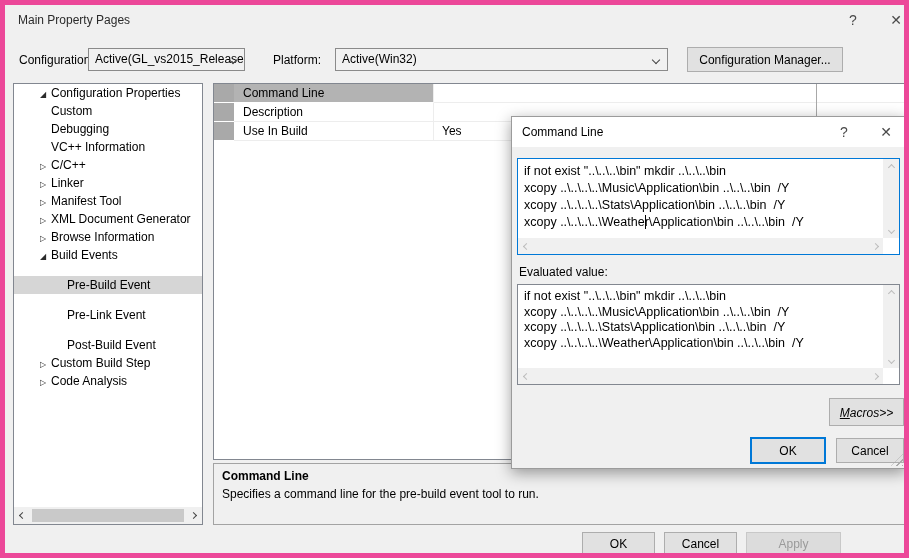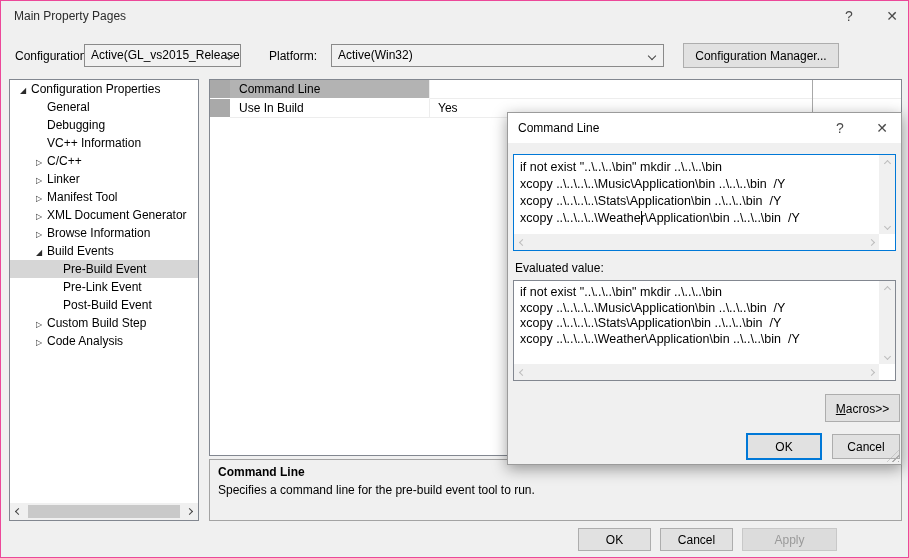--- a/index.html
+++ b/index.html
@@ -1,17 +1,17 @@
 <!DOCTYPE html>
 <html><head>
 <meta charset="utf-8">
 <style>
   html,body{margin:0;padding:0;background:#dcdcdc;}
   *{box-sizing:border-box;font-family:"Liberation Sans","DejaVu Sans",sans-serif;}
-  .window{position:relative;width:909px;height:558px;background:#f0f0f0;border:1px solid #ec4899;overflow:hidden;}
+  .window{position:relative;width:909px;height:558px;background:#f0f0f0;border:5px solid #ec4899;overflow:hidden;}
   .titlebar{position:absolute;left:0;top:0;width:100%;height:32px;}
   .win-title{position:absolute;left:13px;top:8px;font-size:12px;color:#2b2b2b;}
   .cap-btn{position:absolute;top:4px;width:26px;height:22px;text-align:center;line-height:22px;font-size:14px;color:#4a4a4a;cursor:default;}
   .help-btn{left:835px;}
   .close-btn{left:878px;}
   
   .lbl{position:absolute;font-size:12px;color:#000;}
   .combo{position:absolute;height:23px;background:#f1f1f1;border:1px solid #8a8a8a;font-size:12px;line-height:21px;color:#000;padding-left:6px;overflow:hidden;white-space:nowrap;}
   .combo .chev{position:absolute;right:8px;top:8px;}
   .btn{position:absolute;background:#e1e1e1;border:1px solid #adadad;font-size:12px;color:#000;text-align:center;}
@@ -19,23 +19,23 @@
   .chev.down{transform:rotate(45deg);}
   .chev.left{transform:rotate(135deg);}
   .chev.right{transform:rotate(-45deg);}
   .chev.up{transform:rotate(-135deg);}
   .chev.lite{border-color:#bcbcbc;}
   .chev.sm{width:5px;height:5px;}
   
   .tree{position:absolute;left:8px;top:78px;width:190px;height:442px;background:#fff;border:1px solid #828790;}
   .tree-item{position:relative;height:18px;line-height:18px;font-size:12px;color:#000;white-space:nowrap;cursor:default;}
   .tree-item .tw{display:inline-block;width:16px;text-align:center;font-size:8px;color:#2b2b2b;}
-  .tree-item.lvl1{padding-left:5px;}
+  .tree-item.lvl1{padding-left:21px;}
   .tree-item.lvl2{padding-left:21px;}
-  .tree-item.lvl3{padding-left:37px;}
+  .tree-item.lvl3{padding-left:37px;margin-top:12px;}
   .tree-item.selected{background:#d6d6d6;}
   .tree-hscroll{position:absolute;left:0;bottom:0;width:100%;height:17px;background:#f0f0f0;display:flex;align-items:center;}
   .tree-hscroll .arr{width:17px;height:17px;display:flex;align-items:center;justify-content:center;}
   .tree-hscroll .thumb{flex:1;height:13px;margin:0 1px;background:#c9c9c9;}
   
   .grid{position:absolute;left:208px;top:78px;width:693px;height:377px;background:#fff;border:1px solid #828790;}
   .grow{position:relative;display:flex;height:19px;font-size:12px;line-height:18px;color:#000;}
   .grow .ind{width:20px;background:#a9a9a9;border-bottom:1px solid #fff;}
   .grow .pname{width:200px;padding-left:9px;border-bottom:1px solid #ededed;border-right:1px solid #ededed;}
   .grow.selected .pname{background:#b3b3b3;border-bottom:1px solid #fff;}
@@ -63,21 +63,21 @@
   .sb-btn{position:absolute;width:16px;height:16px;display:flex;align-items:center;justify-content:center;}
   .vscroll .up{top:0;left:0;}
   .vscroll .dn{bottom:0;left:0;}
   .hscroll .lf{left:0;top:0;}
   .hscroll .rt{right:0;top:0;}
   .evalbox{position:absolute;left:5px;top:167px;width:383px;height:101px;background:#fff;border:1px solid #828790;}
   .evalbox .txt{position:absolute;left:0;top:0;right:16px;bottom:16px;padding:4px 6px;font-size:12.5px;line-height:15.5px;white-space:pre;overflow:hidden;color:#000;}
   .eval-lbl{position:absolute;left:7px;top:148px;font-size:12px;color:#000;}
   .dlg-btn{position:absolute;background:#e1e1e1;border:1px solid #adadad;font-size:12px;color:#000;text-align:center;}
   .macros-btn{left:317px;top:281px;width:75px;height:28px;line-height:26px;}
-  .macros-btn .fl{display:block;}
+  .macros-btn .fl{display:block;font-style:italic;}
   .macros-btn .fl::first-letter{text-decoration:underline;}
   .dlg-ok{left:238px;top:320px;width:76px;height:27px;line-height:23px;border:2px solid #0078d7;}
   .dlg-cancel{left:324px;top:321px;width:68px;height:25px;line-height:23px;}
   .grip{position:absolute;right:2px;bottom:2px;width:12px;height:12px;background:repeating-linear-gradient(135deg,#ababab 0 1px,transparent 1px 4px);clip-path:polygon(100% 0,100% 100%,0 100%);}
 </style>
 </head>
 <body>
 
 <div class="window">
 
@@ -94,21 +94,21 @@
   </div>
   <span class="lbl" style="left:268px;top:48px;">Platform:</span>
   <div class="combo" style="left:330px;top:43px;width:333px;">
     <span>Active(Win32)</span>
     <span class="chev down"></span>
   </div>
   <button class="btn" style="left:654px;top:42px;width:156px;height:25px;margin-left:28px;">Configuration Manager...</button>
 
   <div class="tree">
     <div class="tree-item lvl1"><span class="tw">◢</span><span>Configuration Properties</span></div>
-    <div class="tree-item lvl2"><span class="tw"></span><span>General</span></div>
+    <div class="tree-item lvl2"><span class="tw"></span><span>Custom</span></div>
     <div class="tree-item lvl2"><span class="tw"></span><span>Debugging</span></div>
     <div class="tree-item lvl2"><span class="tw"></span><span>VC++ Information</span></div>
     <div class="tree-item lvl2"><span class="tw">▷</span><span>C/C++</span></div>
     <div class="tree-item lvl2"><span class="tw">▷</span><span>Linker</span></div>
     <div class="tree-item lvl2"><span class="tw">▷</span><span>Manifest Tool</span></div>
     <div class="tree-item lvl2"><span class="tw">▷</span><span>XML Document Generator</span></div>
     <div class="tree-item lvl2"><span class="tw">▷</span><span>Browse Information</span></div>
     <div class="tree-item lvl2"><span class="tw">◢</span><span>Build Events</span></div>
     <div class="tree-item lvl3 selected"><span class="tw"></span><span>Pre-Build Event</span></div>
     <div class="tree-item lvl3"><span class="tw"></span><span>Pre-Link Event</span></div>
@@ -127,20 +127,25 @@
   </div>
 
   <div class="grid">
     <div class="grow selected">
       <span class="ind"></span>
       <span class="pname">Command Line</span>
       <span class="pval"></span>
     </div>
     <div class="grow">
       <span class="ind"></span>
+      <span class="pname">Description</span>
+      <span class="pval"></span>
+    </div>
+    <div class="grow">
+      <span class="ind"></span>
       <span class="pname">Use In Build</span>
       <span class="pval">Yes</span>
     </div>
     <div class="grid-vline"></div>
   </div>
 
   <div class="descbox">
     <div class="desc-title">Command Line</div>
     <div class="desc-text">Specifies a command line for the pre-build event tool to run.</div>
   </div>

